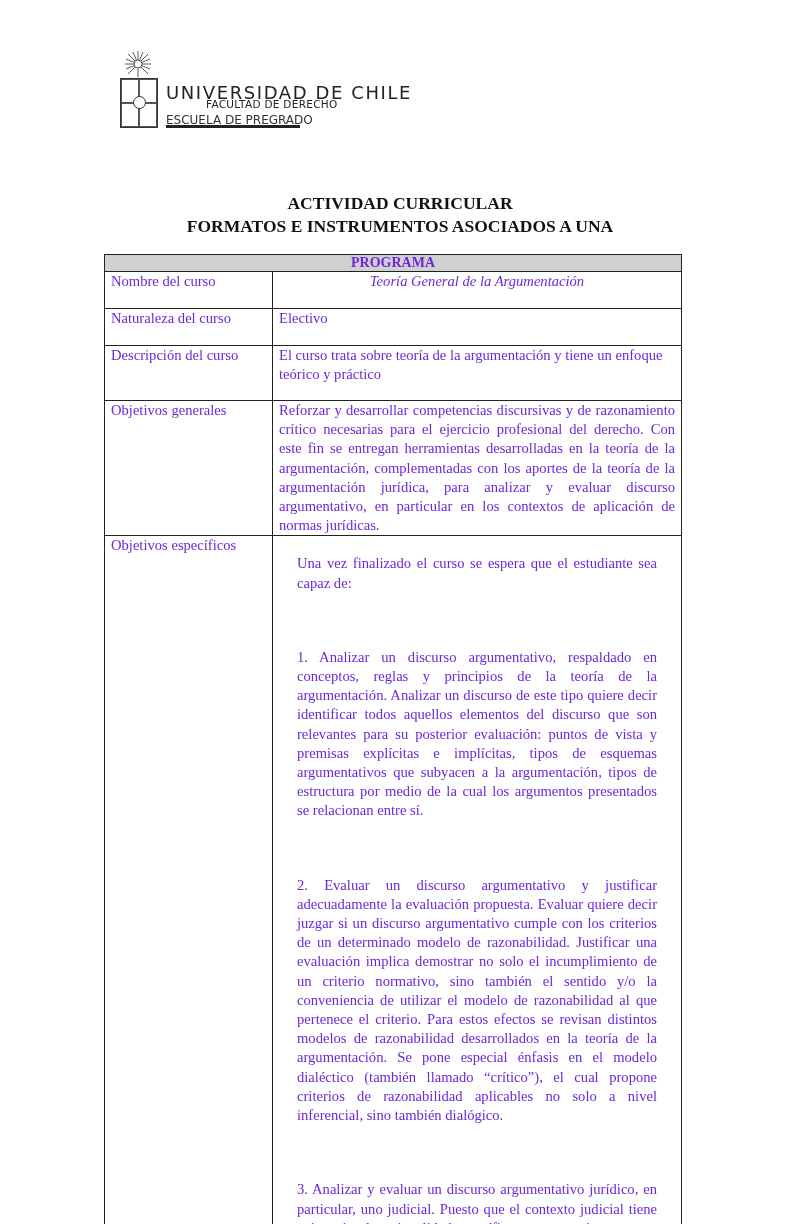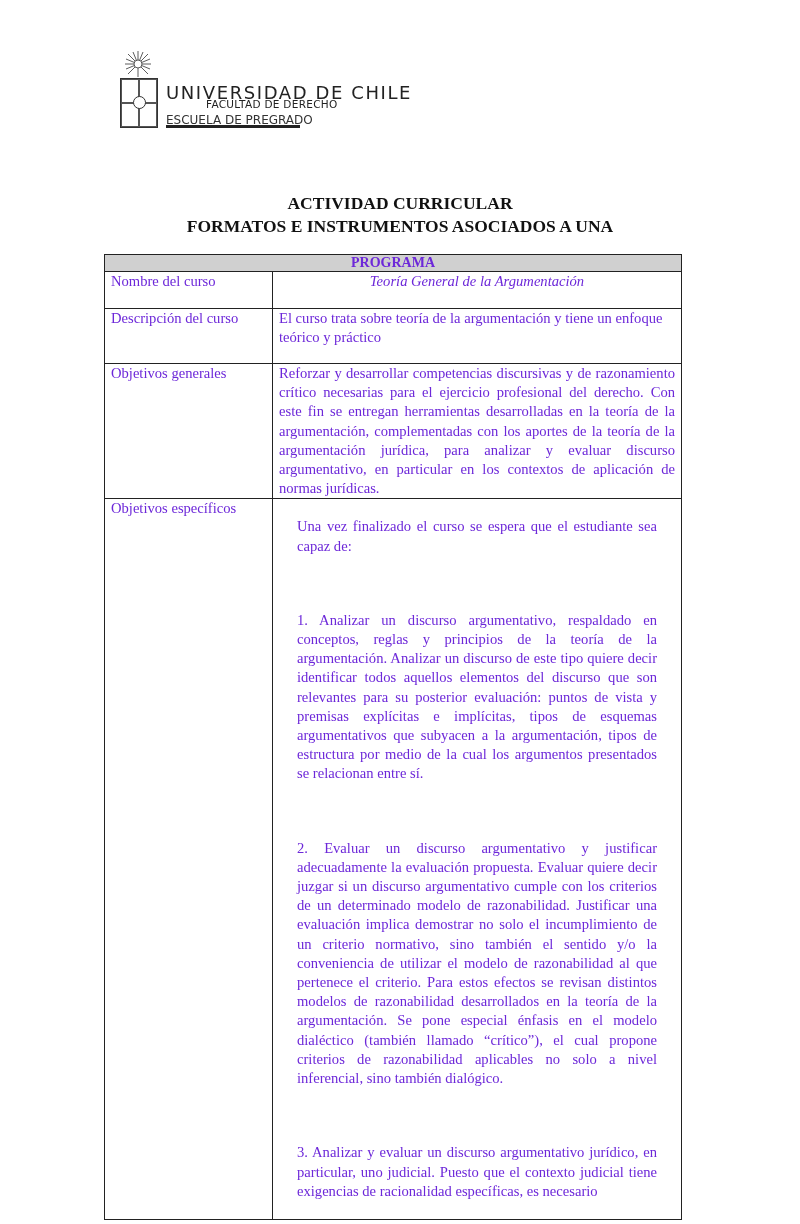--- a/index.html
+++ b/index.html
@@ -101,20 +101,24 @@
 
 <table class="prog">
   <tbody>
       <tr>
     <th colspan="2">PROGRAMA</th>
   </tr>
   <tr class="r-nombre">
     <td class="label">Nombre del curso</td>
     <td class="value">Teoría General de la Argumentación</td>
   </tr>
+  <tr class="r-nat">
+    <td class="label">Naturaleza del curso</td>
+    <td class="value">Electivo</td>
+  </tr>
   <tr class="r-desc">
     <td class="label">Descripción del curso</td>
     <td class="value" style="text-align:left">El curso trata sobre teoría de la argumentación y tiene un enfoque teórico y práctico</td>
   </tr>
   <tr class="r-og">
     <td class="label">Objetivos generales</td>
     <td class="value">Reforzar y desarrollar competencias discursivas y de razonamiento crítico necesarias para el ejercicio profesional del derecho. Con este fin se entregan herramientas desarrolladas en la teoría de la argumentación, complementadas con los aportes de la teoría de la argumentación jurídica, para analizar y evaluar discurso argumentativo, en particular en los contextos de aplicación de normas jurídicas.</td>
   </tr>
   <tr class="r-oe">
     <td class="label last">Objetivos específicos</td>

